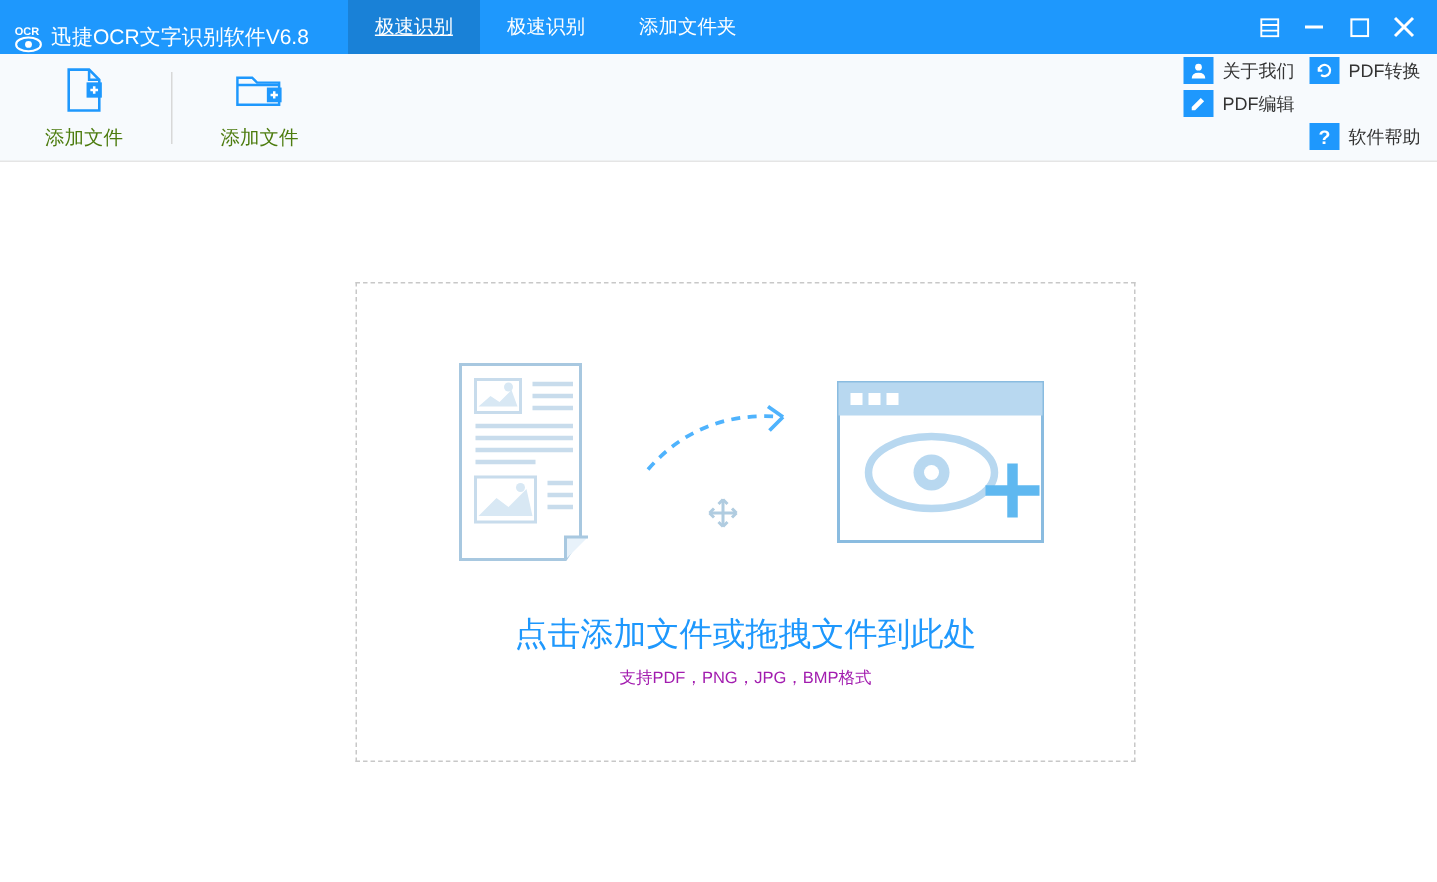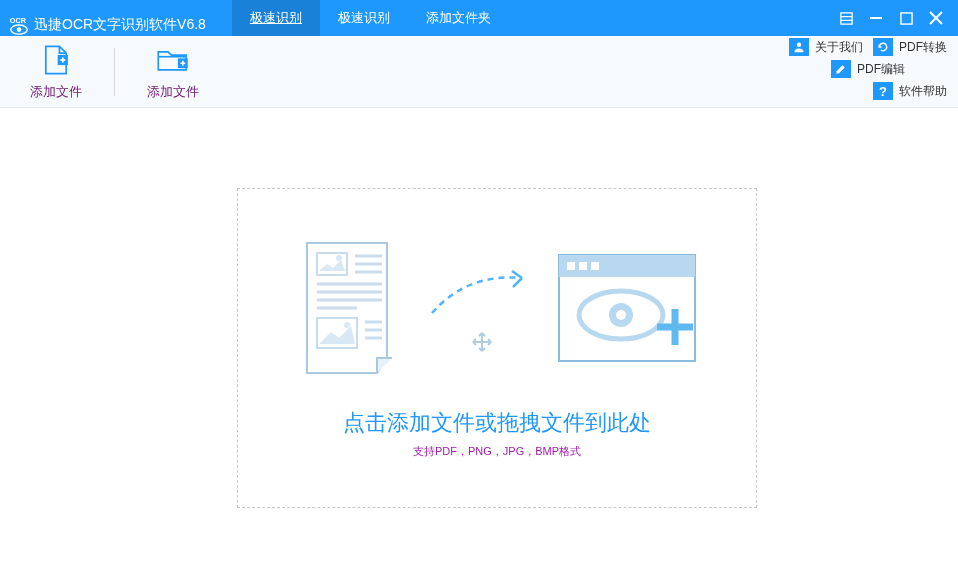--- a/index.html
+++ b/index.html
@@ -70,21 +70,21 @@
       padding: 0 20px;
       position: relative;
     }
     .tool-btn {
       display: flex;
       flex-direction: column;
       align-items: center;
       gap: 6px;
       cursor: pointer;
       padding: 4px 10px;
-      color: #701a75;
+      color: #4d7c0f;
     }
     .tool-divider {
       width: 1px;
       height: 48px;
       background: #d8d8d8;
       margin: 0 22px;
     }
     
     .side-links {
       position: absolute;
@@ -247,21 +247,21 @@
       <div class="side-link">
         <div class="side-link-icon">
           <svg width="12" height="12" viewBox="0 0 16 16">
               <path d="M3 8 A5 5 0 1 1 5 12" fill="none" stroke="#fff" stroke-width="2"></path>
               <path d="M3 5 L3 8 L6 8" fill="none" stroke="#fff" stroke-width="2"></path>
             </svg>
         </div>
         <span class="side-link-text">PDF转换</span>
       </div>
     </div>
-    <div class="side-row" style="justify-content:center">
+    <div class="side-row" style="justify-content:flex-start">
       <div class="side-link">
         <div class="side-link-icon">
           <svg width="12" height="12" viewBox="0 0 16 16">
               <path d="M2 14 L2 11 L10 3 L13 6 L5 14 Z" fill="#fff"></path>
             </svg>
         </div>
         <span class="side-link-text">PDF编辑</span>
       </div>
     </div>
     <div class="side-row" style="justify-content:flex-end">

